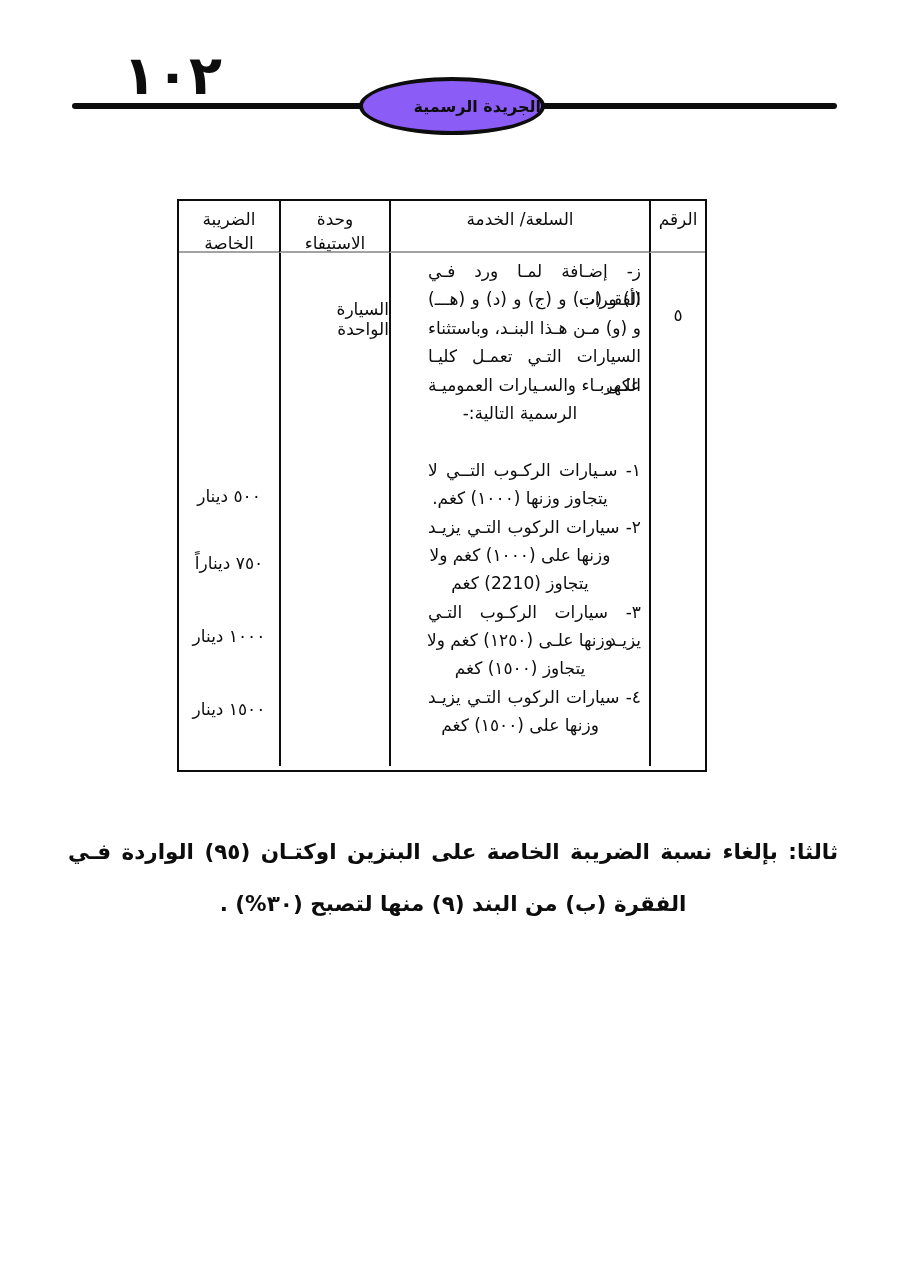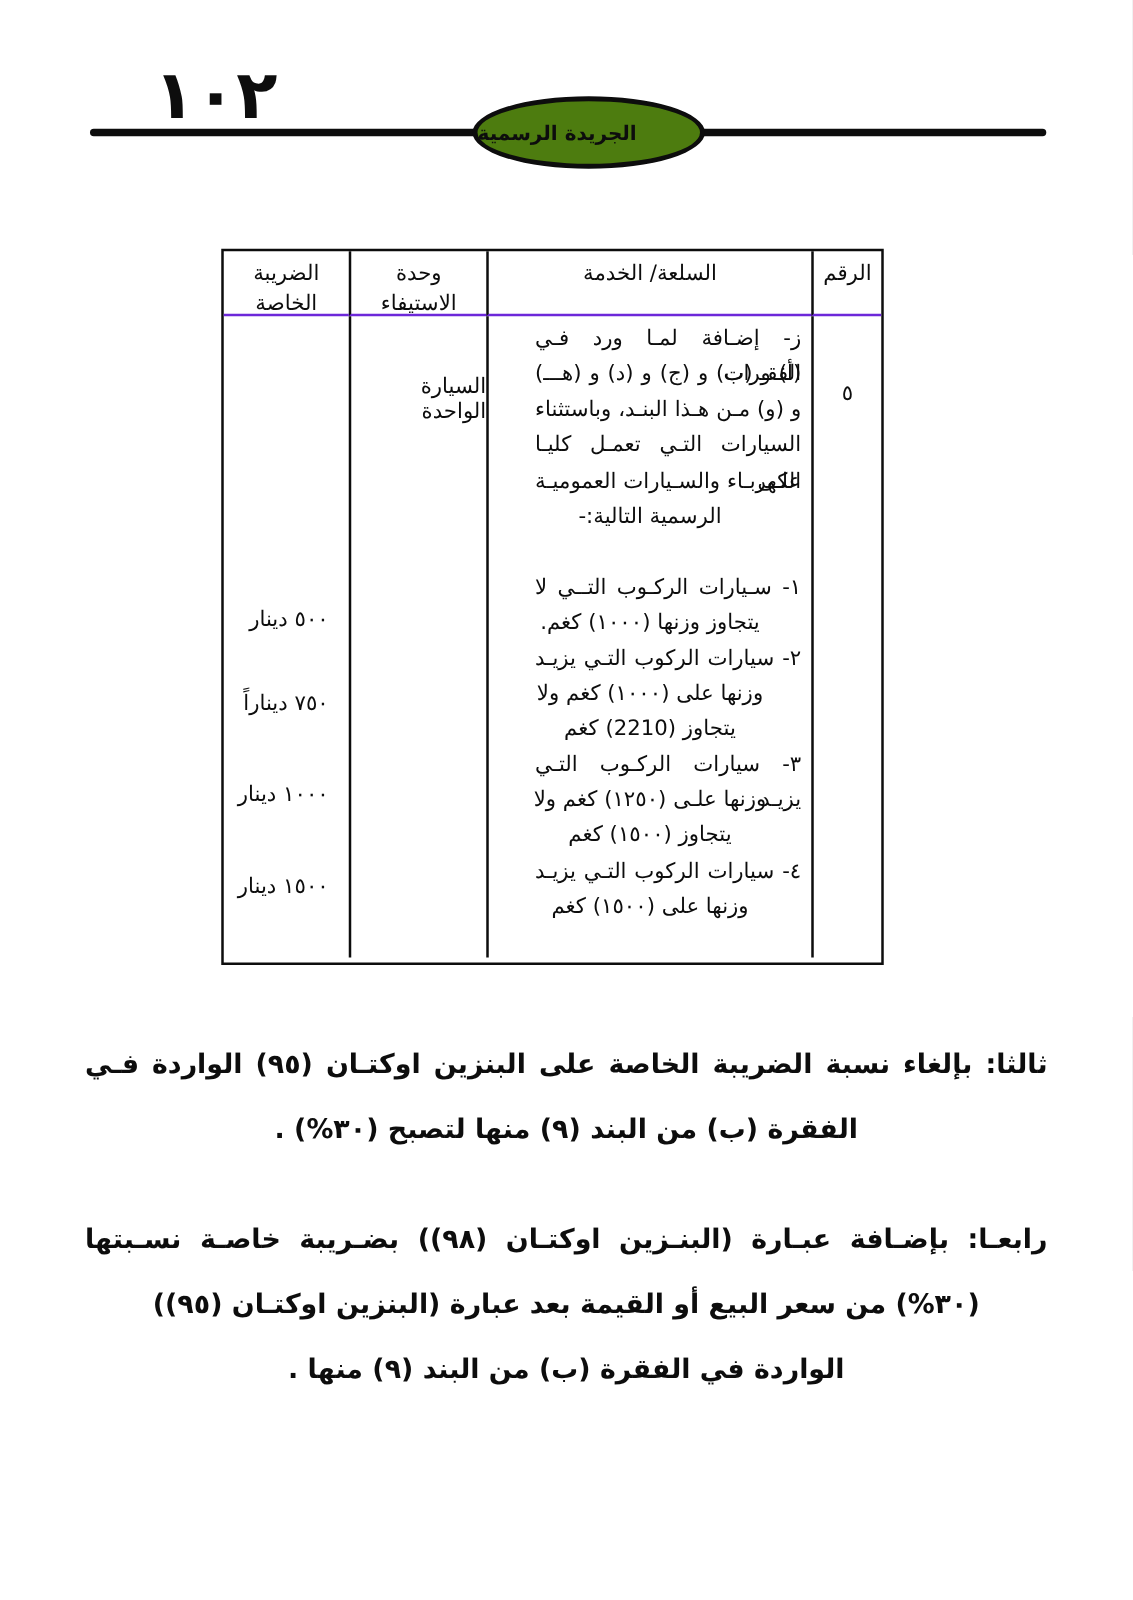--- a/index.html
+++ b/index.html
@@ -17,34 +17,34 @@
     position:absolute;left:95px;top:44px;
     font-size:54px;font-weight:bold;letter-spacing:4px;
     direction:ltr;
     margin-left:28px;
   }
   .header-rule{
     position:absolute;left:72px;top:103px;width:765px;height:6px;
     background:#0d0d0d;border-radius:3px;
   }
   .header-oval{
-    position:absolute;left:378px;top:77px;width:186px;height:58px;
-    background:#4d7c0f;border:4px solid #0d0d0d;border-radius:50%;
-    display:flex;align-items:center;justify-content:flex-end;
+    position:absolute;left:359px;top:77px;width:186px;height:58px;
+    background:#8b5cf6;border:4px solid #0d0d0d;border-radius:50%;
+    display:flex;align-items:center;justify-content:flex-start;
     font-size:16px;font-weight:bold;
     box-sizing:border-box;
   }
   
   .tbl{
     position:absolute;left:177px;top:199px;width:530px;height:573px;
     border:2px solid #0d0d0d;box-sizing:border-box;
     direction:rtl;font-size:17px;
   }
   .tr{display:grid;grid-template-columns:56px 260px 110px 100px;}
-  .tr-head .cell{border-bottom:2px solid #6d28d9;height:52px;}
+  .tr-head .cell{border-bottom:2px solid #a3a3a3;height:52px;}
   .tr-body .cell{height:513px;}
   .cell{
     border-left:2px solid #0d0d0d;
     box-sizing:border-box;position:relative;
     padding:2px 5px;
   }
   .cell:last-child{border-left:none;}
   .th{
     display:flex;flex-direction:column;align-items:center;justify-content:flex-start;
     padding-top:6px;line-height:24px;text-align:center;
@@ -53,21 +53,21 @@
   .unit-val{position:absolute;top:46px;left:0;right:0;text-align:right;}
   .srv{padding-top:4px;}
   .srv .ln{
     height:28.4px;line-height:28.4px;
     white-space:nowrap;overflow:visible;
     padding:0 3px;
   }
   .ln-j{text-align:justify;text-align-last:justify;white-space:normal !important;margin-left:29px;}
   .ln-c{text-align:center;}
   .ln-blank{height:28.4px;}
-  .tax-amt{position:absolute;left:0;right:16px;text-align:right;white-space:nowrap;}
+  .tax-amt{position:absolute;left:0;right:0;text-align:center;white-space:nowrap;}
   .tax-1{top:233px;} .tax-2{top:300px;} .tax-3{top:373px;} .tax-4{top:446px;}
   
   .para{
     position:absolute;right:68px;width:770px;
     font-weight:bold;font-size:21.5px;
     direction:rtl;
   }
   .para-third{top:826px;}
   .para-fourth{top:966px;}
   .pline{height:52px;line-height:52px;}
@@ -134,19 +134,14 @@
         <div class="tax-amt tax-4">١٥٠٠ دينار</div>
       </div>
     </div>
   </div>
 
   <div class="para para-third">
     <div class="pline pline-j">ثالثا: بإلغاء نسبة الضريبة الخاصة على البنزين اوكتـان (٩٥) الواردة فـي</div>
     <div class="pline pline-c">الفقرة (ب) من البند (٩) منها لتصبح (٣٠%) .</div>
   </div>
 
-  <div class="para para-fourth">
-    <div class="pline pline-j">رابعـا: بإضـافة عبـارة (البنـزين اوكتـان (٩٨)) بضـريبة خاصـة نسـبتها</div>
-    <div class="pline pline-c">(٣٠%) من سعر البيع أو القيمة بعد عبارة (البنزين اوكتـان (٩٥))</div>
-    <div class="pline pline-c">الواردة في الفقرة (ب) من البند (٩) منها .</div>
-  </div>
 
 </div>
 
 </body></html>

